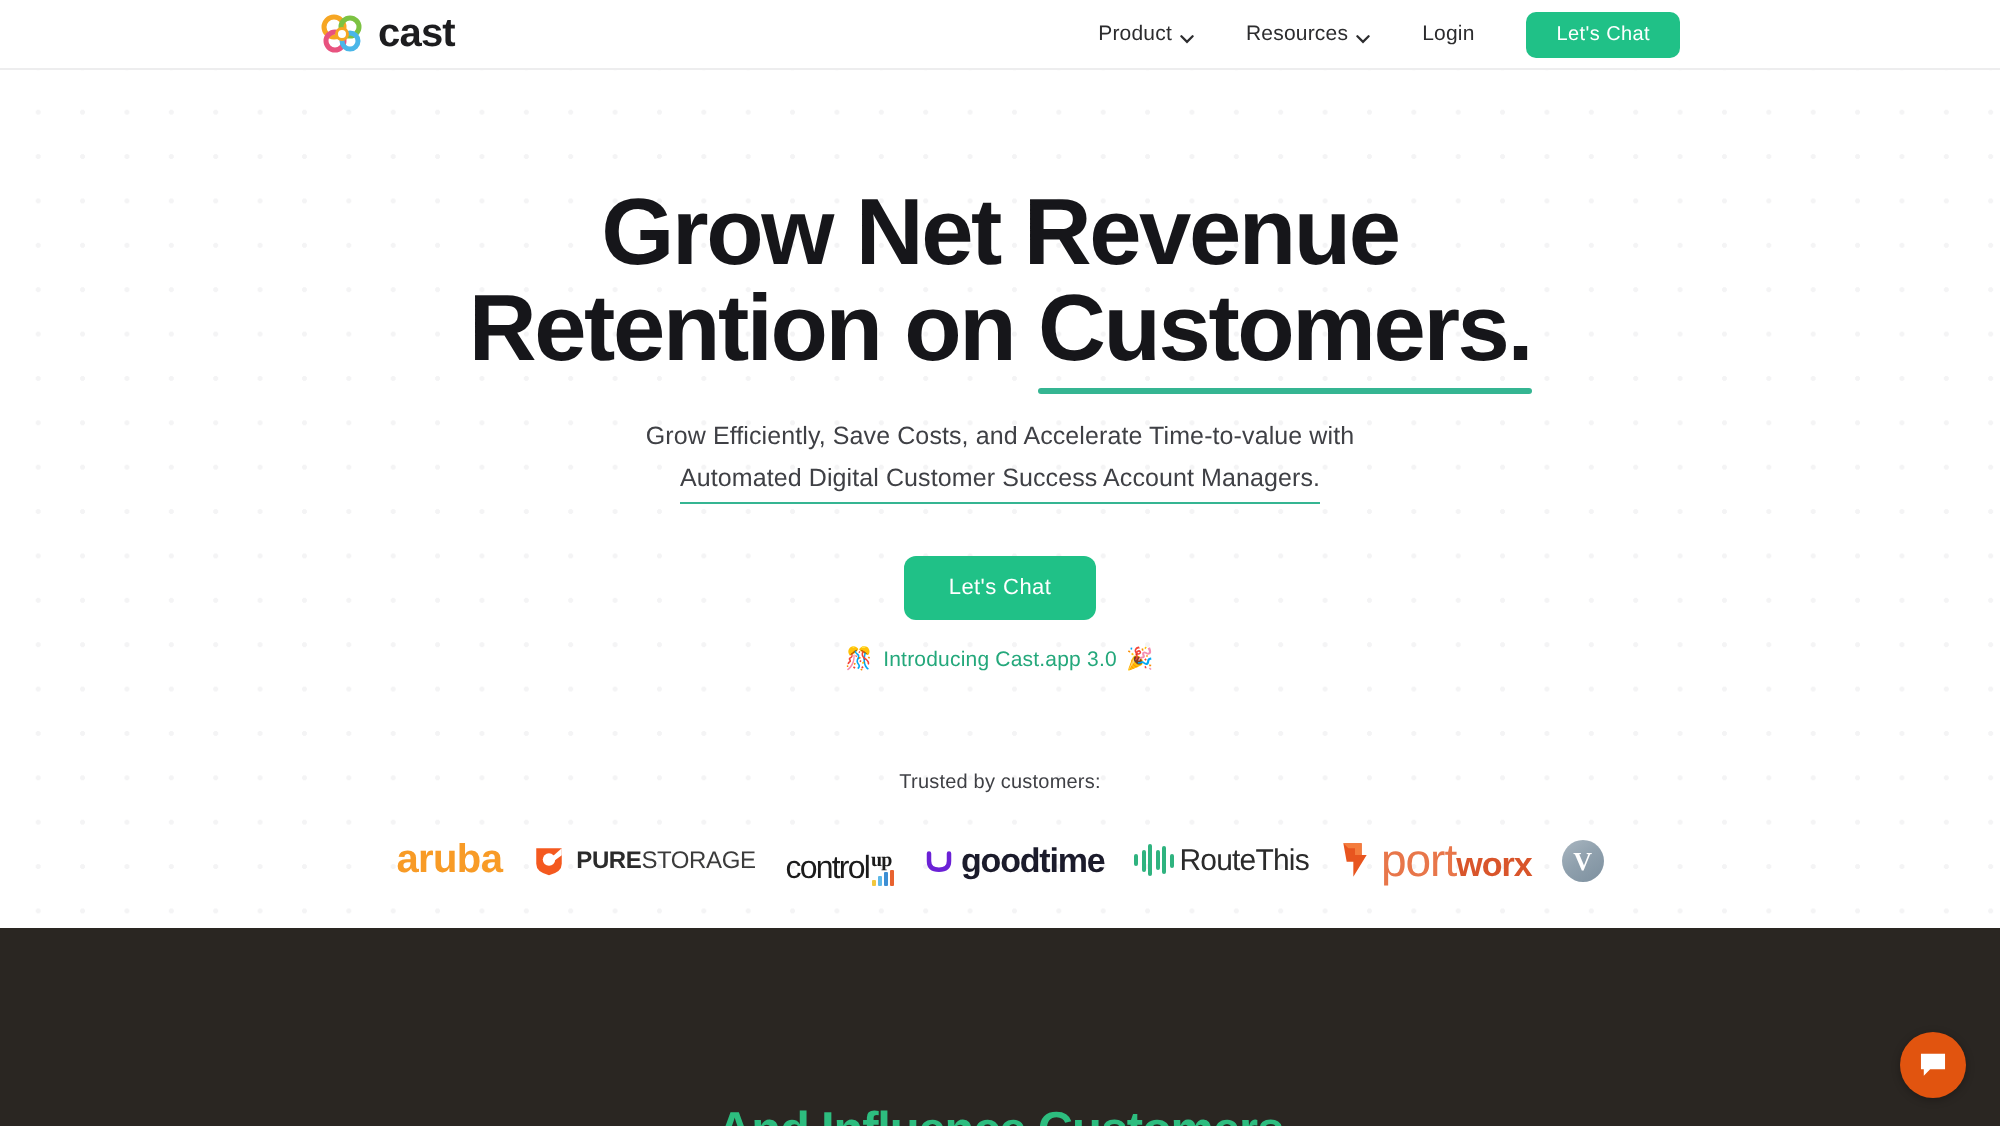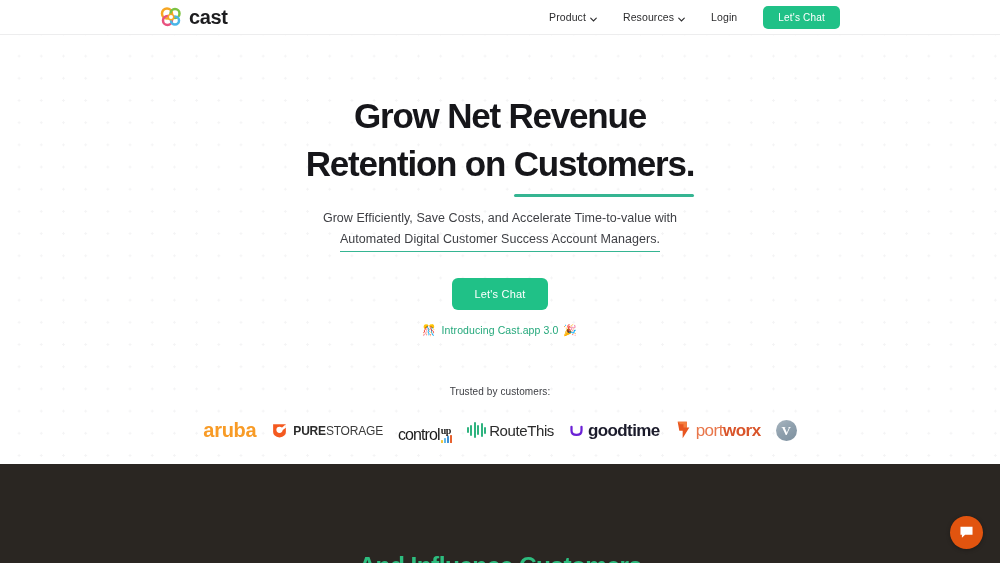--- a/index.html
+++ b/index.html
@@ -114,21 +114,21 @@
 
   .hero-inner {
     position: relative;
     z-index: 2;
     width: 100%;
     text-align: center;
     padding-top: 57px;
   }
 
   .headline {
-    font-size: 35px;
+    font-size: 47px;
     line-height: 48px;
     font-weight: 700;
     letter-spacing: -1.2px;
     color: #16161a;
   }
 
   .headline .ul-wrap {
     position: relative;
     display: inline-block;
   }
@@ -293,21 +293,21 @@
     font-weight: 700;
     color: #1b1b2b;
     letter-spacing: -0.6px;
     line-height: 1;
   }
 
   
   .lg-port { display: flex; align-items: center; gap: 4px; }
   .lg-port-txt { line-height: 1; white-space: nowrap; }
   .lg-port-txt span {
-    font-size: 17px;
+    font-size: 23px;
     font-weight: 400;
     color: #e8764a;
     letter-spacing: -0.5px;
     text-align: center;
   }
   .lg-port-txt b {
     font-size: 17px;
     font-weight: 700;
     color: #d9552b;
     letter-spacing: -0.5px;
@@ -453,39 +453,39 @@
               <span class="lg-ctrl-up">up</span>
               <span class="lg-bars">
                 <i style="height:3px;background:#f2c73d"></i>
                 <i style="height:5px;background:#5fb8e8"></i>
                 <i style="height:7px;background:#3d8fd4"></i>
                 <i style="height:8px;background:#e8622f"></i>
               </span>
             </span>
           </div>
 
+          <div class="logo-item lg-good">
+            <svg width="15" height="15" viewBox="0 0 24 24">
+              <path d="M4 6 V12 Q4 19 12 19 Q20 19 20 12 V6" fill="none" stroke="#6b21d6" stroke-width="3.6" stroke-linecap="round"></path>
+            </svg>
+            <span class="lg-good-txt">goodtime</span>
+          </div>
+
           <div class="logo-item lg-route">
             <span class="lg-wave">
               <i style="height:6px"></i>
               <i style="height:11px"></i>
               <i style="height:16px"></i>
               <i style="height:10px"></i>
               <i style="height:14px"></i>
               <i style="height:7px"></i>
             </span>
             <span class="lg-route-txt">RouteThis</span>
           </div>
 
-          <div class="logo-item lg-good">
-            <svg width="15" height="15" viewBox="0 0 24 24">
-              <path d="M4 6 V12 Q4 19 12 19 Q20 19 20 12 V6" fill="none" stroke="#6b21d6" stroke-width="3.6" stroke-linecap="round"></path>
-            </svg>
-            <span class="lg-good-txt">goodtime</span>
-          </div>
-
           <div class="logo-item lg-port">
             <svg width="17" height="20" viewBox="0 0 20 24">
               <path d="M3 2 L14 2 L14 9 L17 9 L9 22 L9 13 L5 13 Z" fill="#e8551f"></path>
               <path d="M3 2 L14 2 L14 9 L10 9 L10 5 L6 5 Z" fill="#f47c3c"></path>
             </svg>
             <span class="lg-port-txt"><span>port</span><b>worx</b></span>
           </div>
 
           <div class="logo-item">
             <span class="lg-vbadge">V</span>

